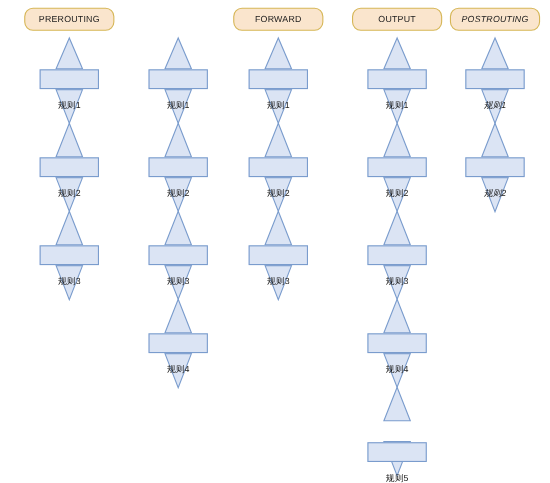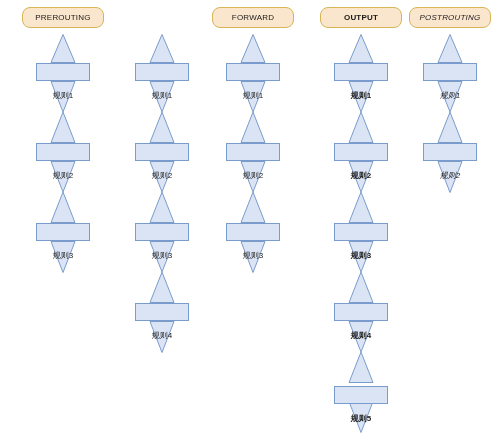--- a/index.html
+++ b/index.html
@@ -174,21 +174,21 @@
       <div class="rule-box" style="top: 143px;">
         <span class="rule-label">规则2</span>
       </div>
       <svg width="82" height="32" viewBox="0 0 82 32" class="connector" style="top: 241px;">
         <polygon class="tri" points="29,0.5 53,0.5 41,31.5"></polygon>
       </svg>
       <div class="rule-box" style="top: 223px;">
         <span class="rule-label">规则3</span>
       </div>
     </div>
-    <div class="chain-column" style="left: 320px; font-weight: bold;">
+    <div class="chain-column" style="left: 320px;">
       <div class="chain-header">
         <span class="chain-header-label">OUTPUT</span>
       </div>
       <svg width="82" height="29" viewBox="0 0 82 29" class="connector" style="top: 34px;">
         <polygon class="tri" points="41,0.5 29,28.5 53,28.5"></polygon>
       </svg>
       <svg width="82" height="62" viewBox="0 0 82 62" class="connector" style="top: 81px;">
         <polygon class="tri" points="29,0.5 53,0.5 41,31"></polygon>
         <polygon class="tri" points="41,31 53,61.5 29,61.5"></polygon>
       </svg>
@@ -212,21 +212,21 @@
       <svg width="82" height="62" viewBox="0 0 82 62" class="connector" style="top: 321px;">
         <polygon class="tri" points="29,0.5 53,0.5 41,31"></polygon>
         <polygon class="tri" points="41,31 53,61.5 29,61.5"></polygon>
       </svg>
       <div class="rule-box" style="top: 303px;">
         <span class="rule-label">规则4</span>
       </div>
       <svg width="82" height="32" viewBox="0 0 82 32" class="connector" style="top: 401px;">
         <polygon class="tri" points="29,0.5 53,0.5 41,31.5"></polygon>
       </svg>
-      <div class="rule-box" style="top: 386px; align-items: center;">
+      <div class="rule-box" style="top: 402px; align-items: center;">
         <span class="rule-label">规则5</span>
       </div>
     </div>
     <div class="chain-column" style="left: 409px; font-style: italic;">
       <div class="chain-header">
         <span class="chain-header-label">POSTROUTING</span>
       </div>
       <svg width="82" height="29" viewBox="0 0 82 29" class="connector" style="top: 34px;">
         <polygon class="tri" points="41,0.5 29,28.5 53,28.5"></polygon>
       </svg>

